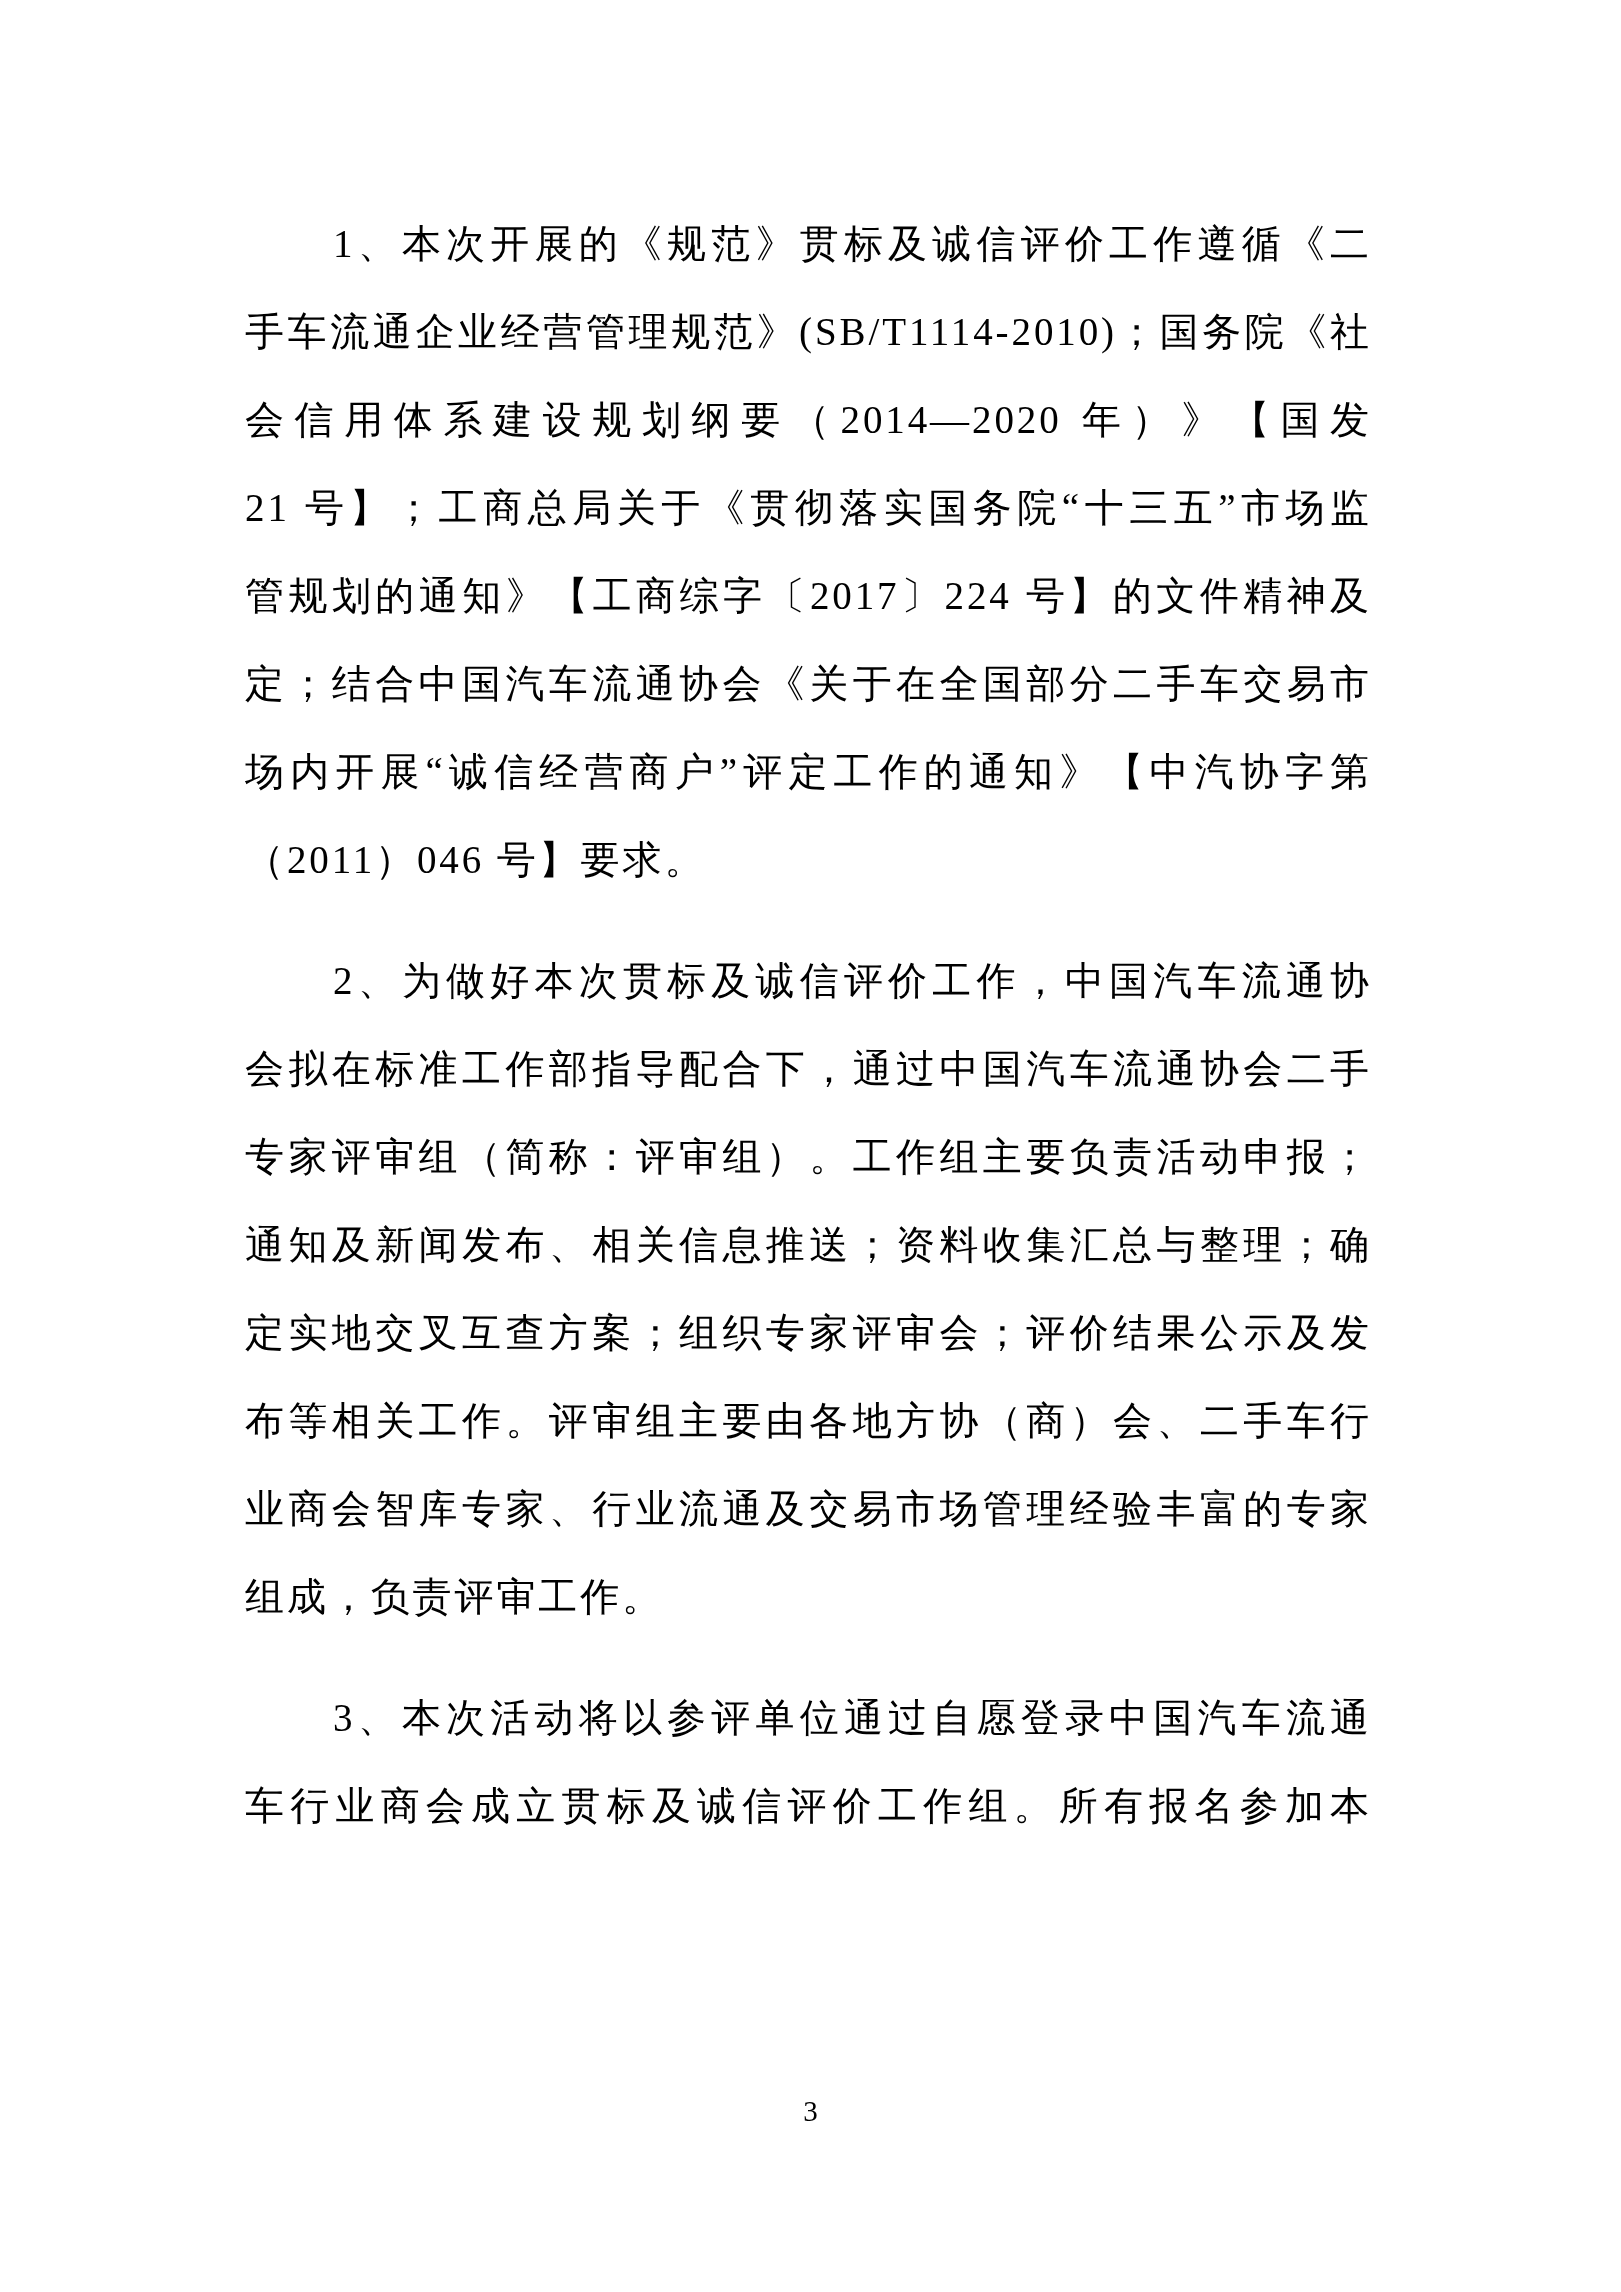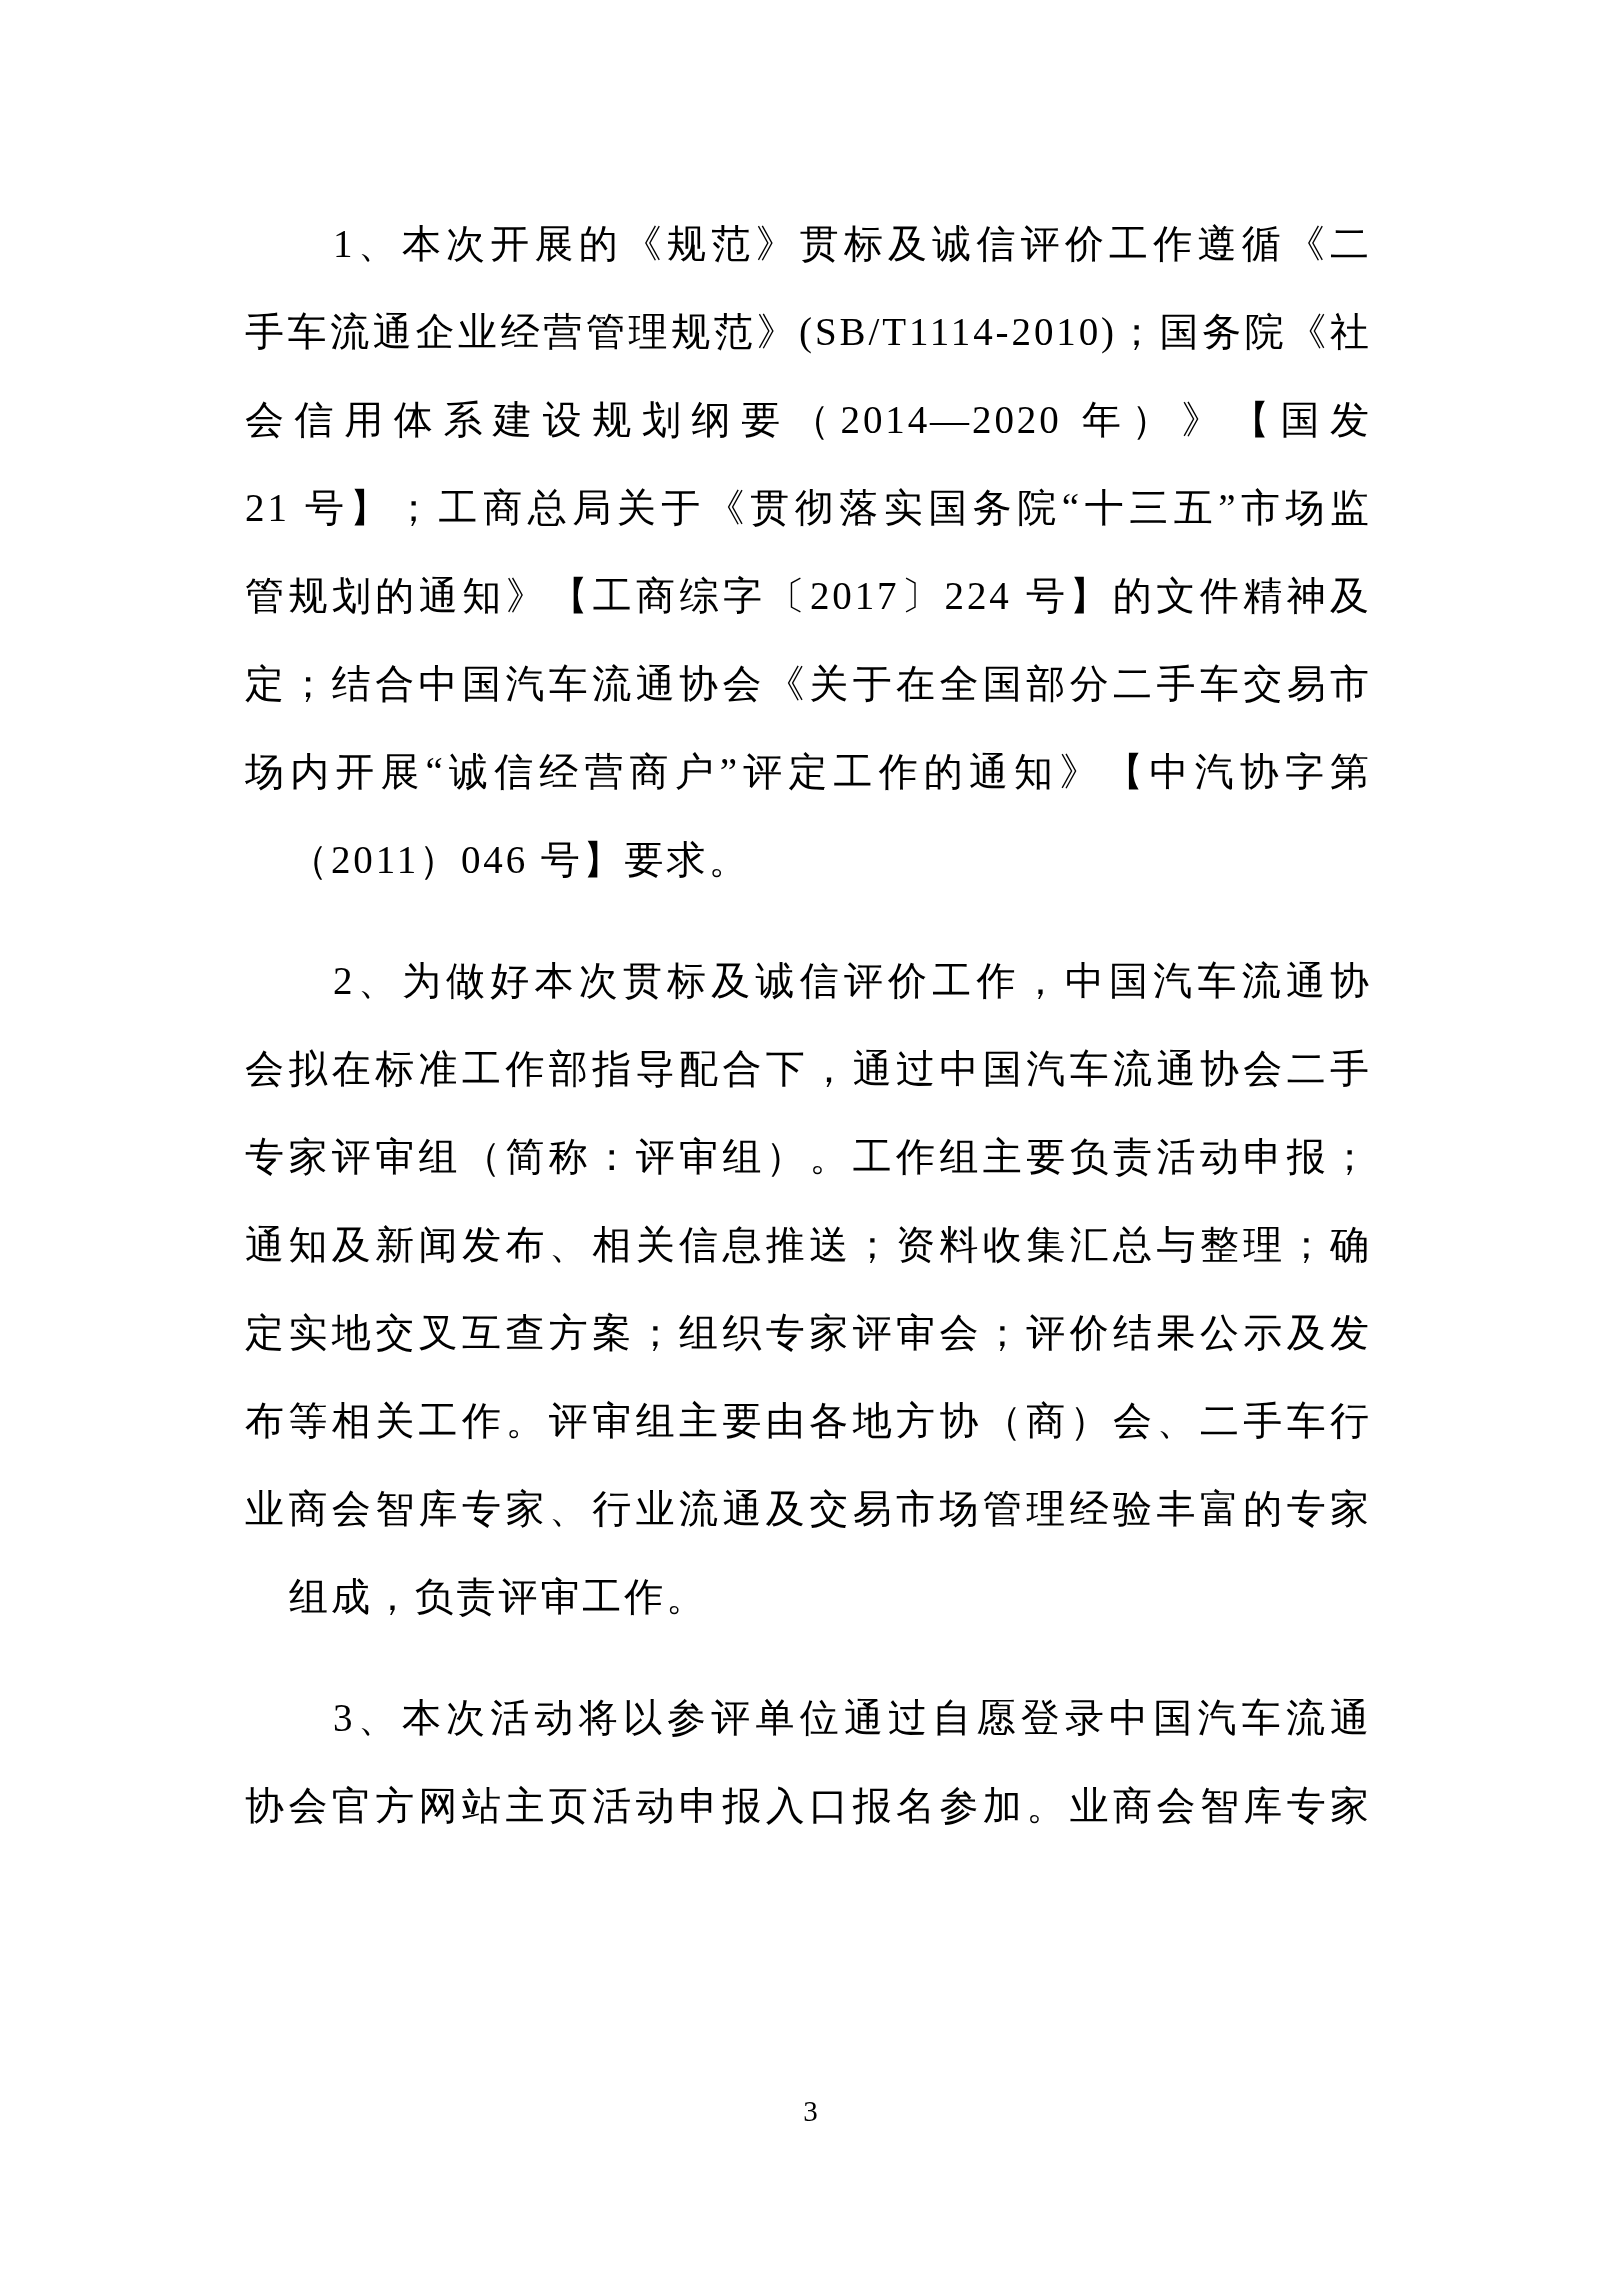--- a/index.html
+++ b/index.html
@@ -34,21 +34,20 @@
     text-align: justify;
     text-align-last: justify;
     text-justify: inter-character;
     white-space: normal;
   }
   .line.first {
     text-indent: 88px;
   }
   .line.last {
     text-align-last: left;
-    margin-left: 44px;
   }
   .page-number {
     position: absolute;
     left: 0;
     top: 2092px;
     width: 100%;
     text-align: center;
     font-size: 29px;
     line-height: 39px;
     letter-spacing: 0;
@@ -77,20 +76,20 @@
       <div class="line">专家评审组（简称：评审组）。工作组主要负责活动申报；</div>
       <div class="line">通知及新闻发布、相关信息推送；资料收集汇总与整理；确</div>
       <div class="line">定实地交叉互查方案；组织专家评审会；评价结果公示及发</div>
       <div class="line">布等相关工作。评审组主要由各地方协（商）会、二手车行</div>
       <div class="line">业商会智库专家、行业流通及交易市场管理经验丰富的专家</div>
       <div class="line last">组成，负责评审工作。</div>
     </div>
 
     <div class="para">
       <div class="line first">3、本次活动将以参评单位通过自愿登录中国汽车流通</div>
-      <div class="line">协会官方网站主页活动申报入口报名参加。业商会智库专家</div>
+      <div class="line">车行业商会成立贯标及诚信评价工作组。所有报名参加本</div>
     </div>
 
   </div>
 
   <div class="page-number">3</div>
 </div>
 
 
 </body></html>

